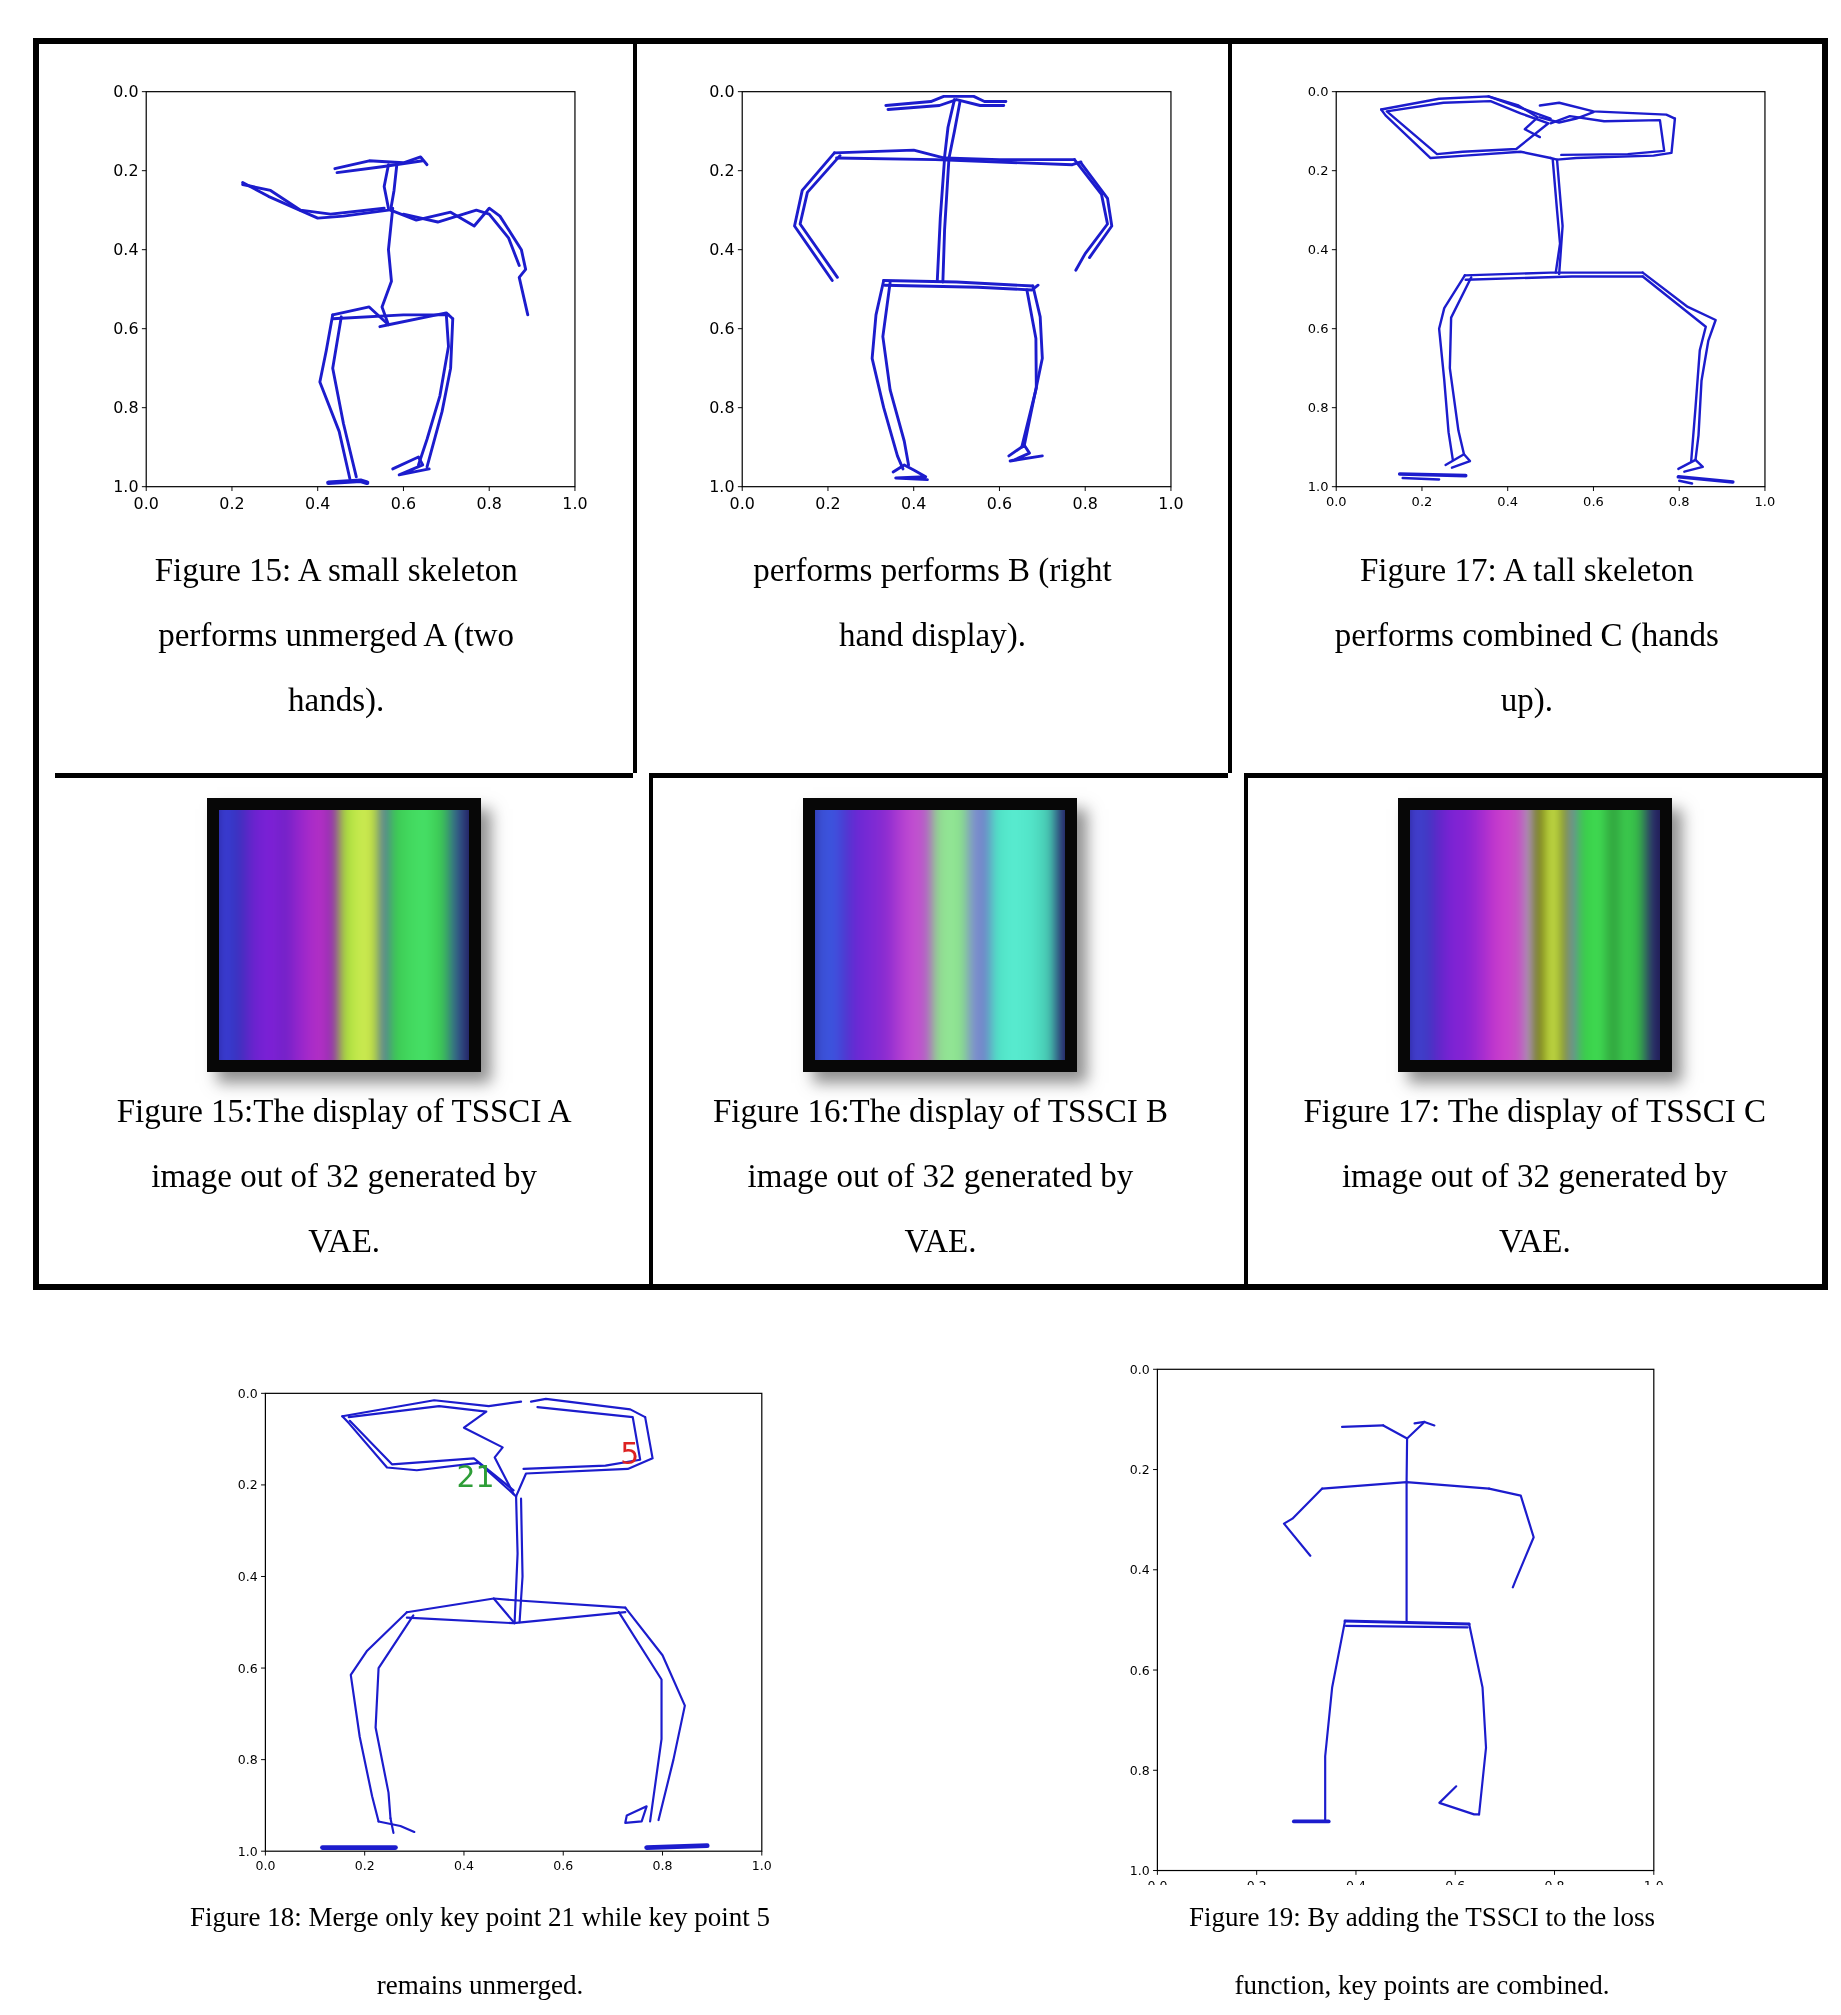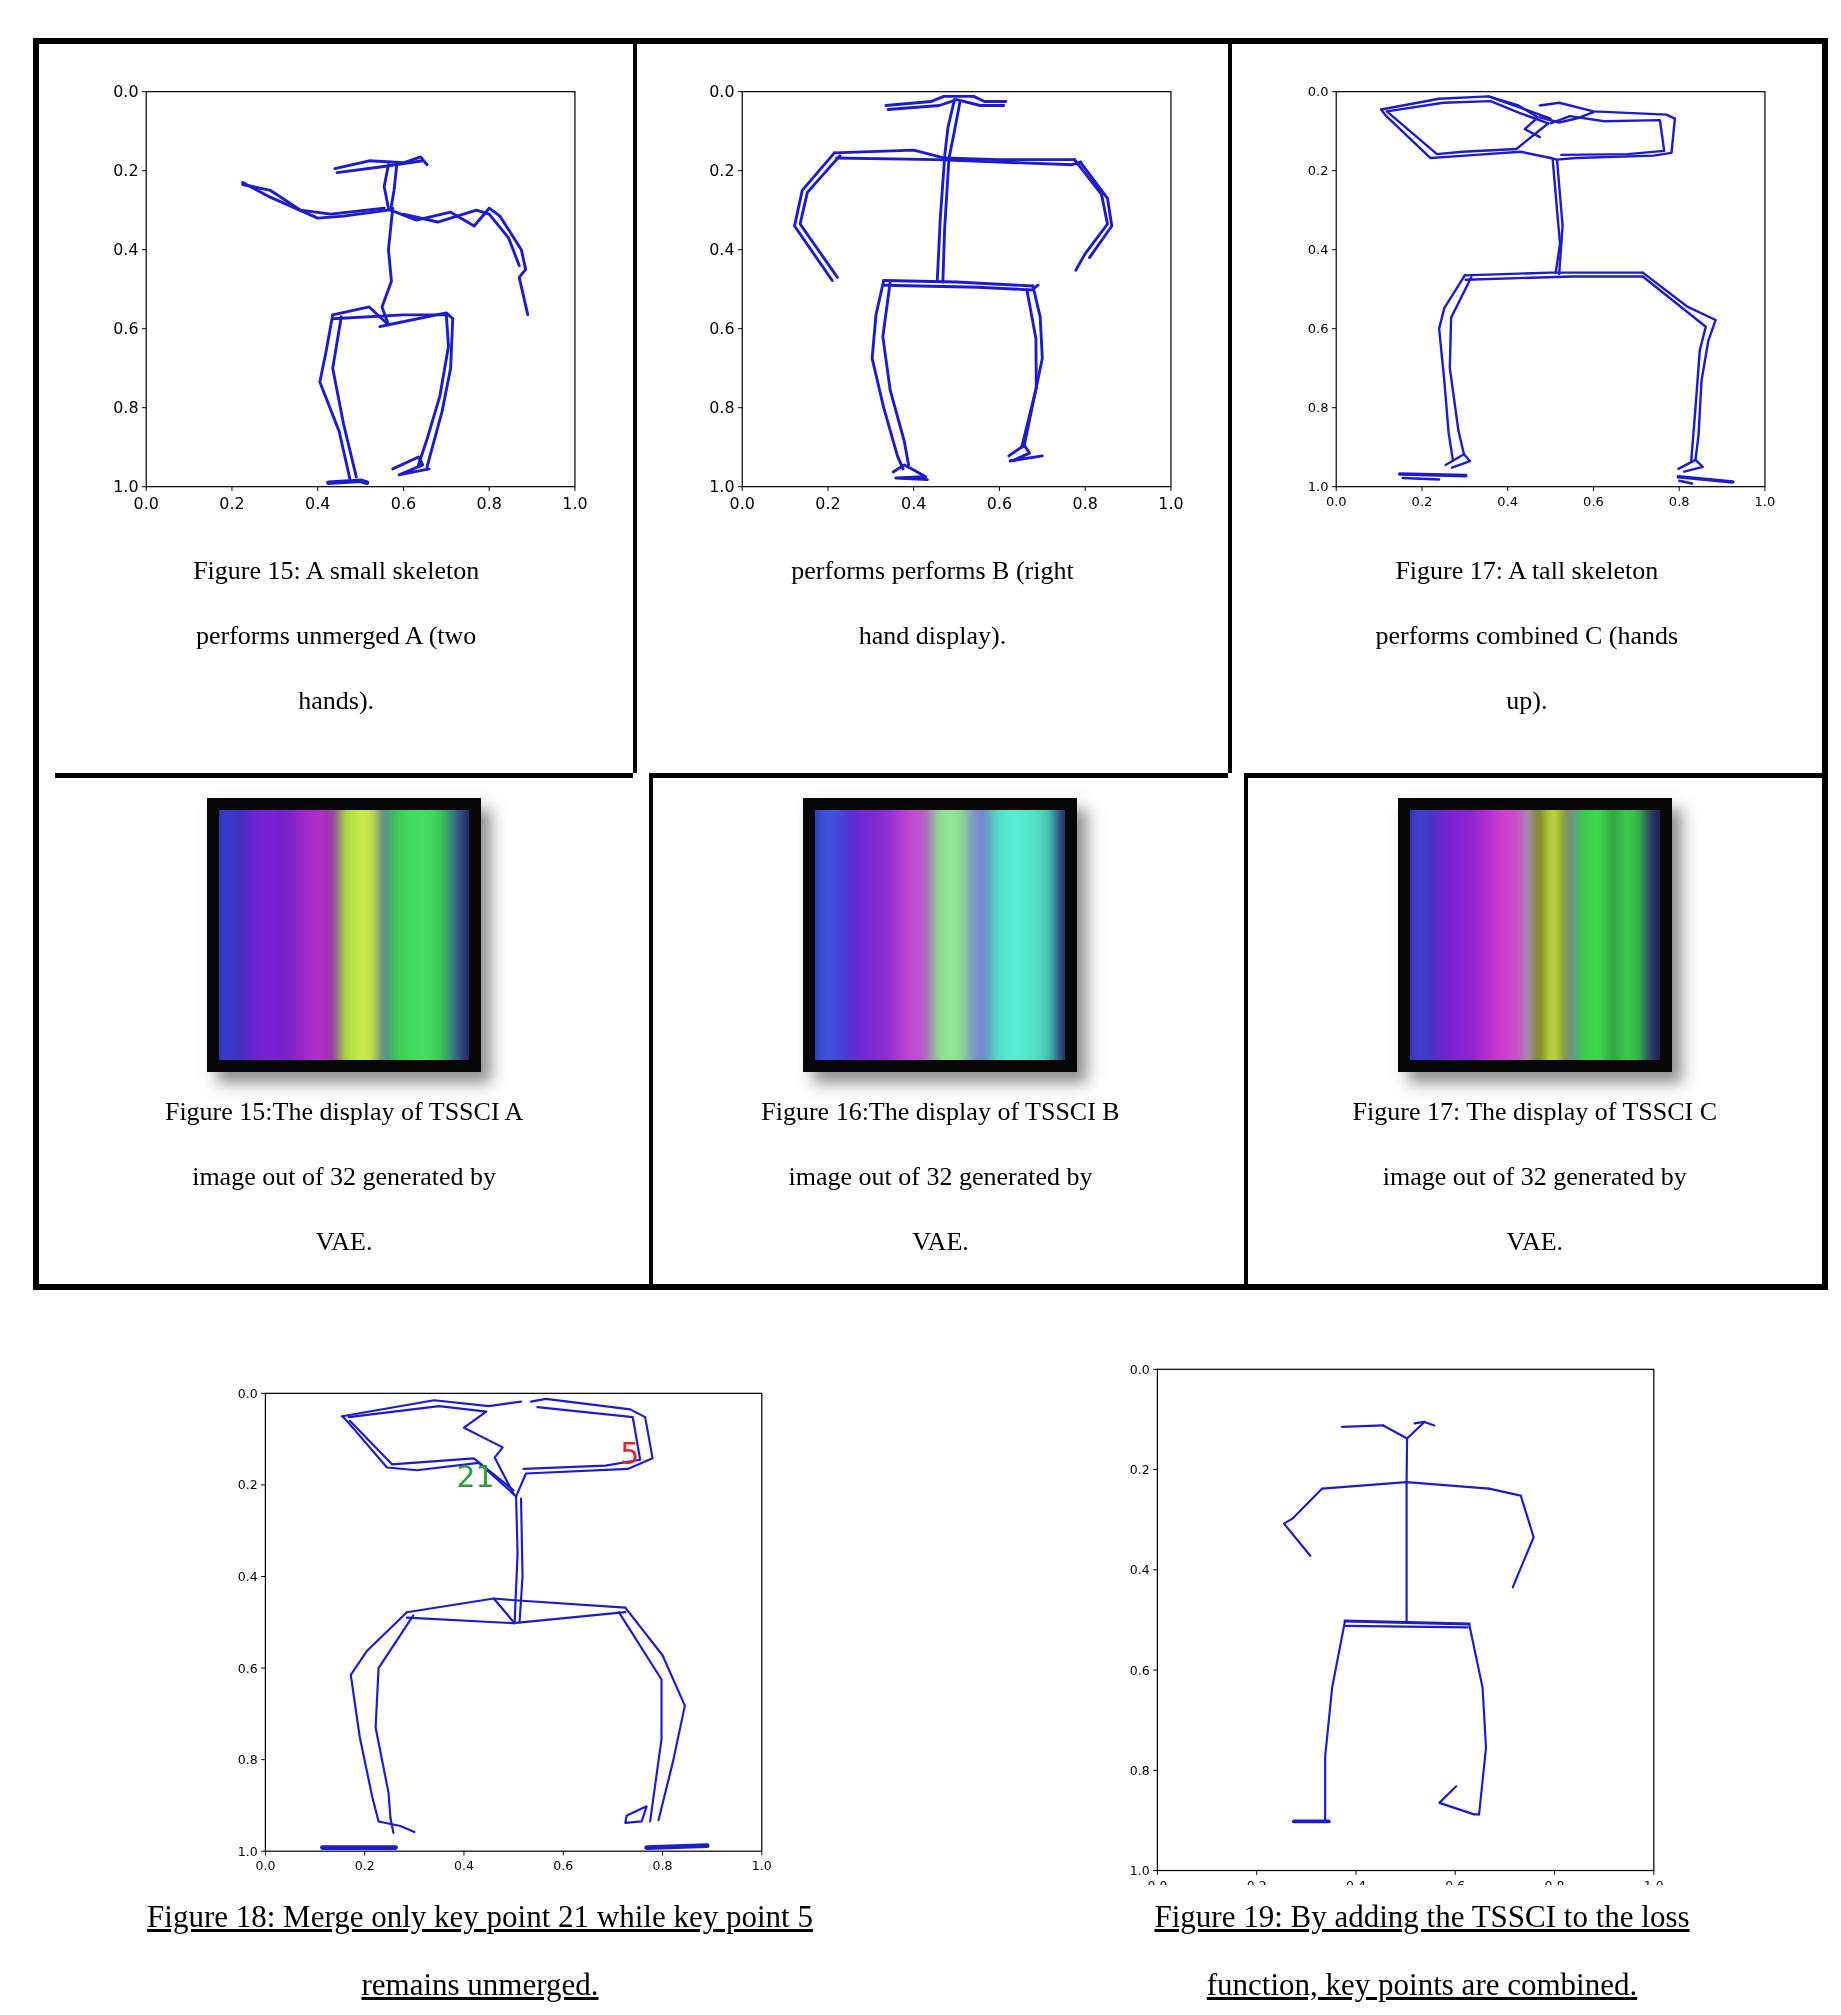--- a/index.html
+++ b/index.html
@@ -10,38 +10,38 @@
     border:6.3px solid #000;box-sizing:border-box;background:#fff;
     display:grid;grid-template-columns:1fr 1fr 1fr;grid-template-rows:729px 1fr;}
   .cell{box-sizing:border-box;display:flex;flex-direction:column;align-items:center;overflow:hidden;}
   .cell:nth-child(3n+2),.cell:nth-child(3n){border-left:4.8px solid #000;}
   .cell:nth-child(n+4){border-top:5.3px solid #000;margin-left:16px;}
 
   .plot-wrap{margin-top:39px;width:511px;height:448px;}
   .plot-wrap svg{display:block;}
 
   .caption{margin-top:6.8px;width:96%;}
-  .cap-line{height:65px;line-height:65px;font-size:26px;text-align:center;white-space:nowrap;}
+  .cap-line{height:65px;line-height:65px;font-size:33px;text-align:center;white-space:nowrap;}
 
   
   .tssci-frame{margin-top:20px;width:250px;height:250px;border:12.5px solid #070707;
     box-shadow:9.6px 10.6px 14.5px rgba(115,115,115,0.8);background:#000;}
   .stripe-clip{width:100%;height:100%;overflow:hidden;position:relative;}
   .stripes{position:absolute;left:-6%;top:-6%;width:112%;height:112%;filter:blur(4.3px);}
 
   
   .bottom-plot{position:absolute;}
   .bottom-plot svg{display:block;}
   #fig18-plot{left:169px;top:1374px;width:641px;height:511px;}
   #fig19-plot{left:1061px;top:1350px;width:641px;height:535px;}
 
   .bottom-caption{position:absolute;top:1883px;}
   #fig18-caption{left:29px;width:902px;}
   #fig19-caption{left:1022px;width:800px;}
-  .bottom-caption .cap-line{height:68px;line-height:68px;font-size:31px;text-decoration:underline;}
+  .bottom-caption .cap-line{height:68px;line-height:68px;font-size:27px;}
 </style>
 </head>
 <body>
 
 <div class="figure-table">
 
   <div class="cell">
     <div class="plot-wrap">
         <svg viewBox="0 0 1060 930" width="100%" height="100%">
           <rect x="135" y="18" width="890" height="820" fill="#ffffff" stroke="#000000" stroke-width="2.5"></rect>

